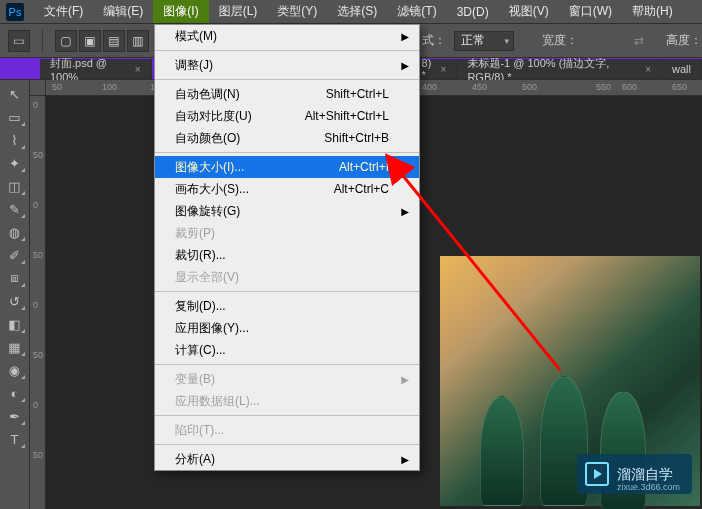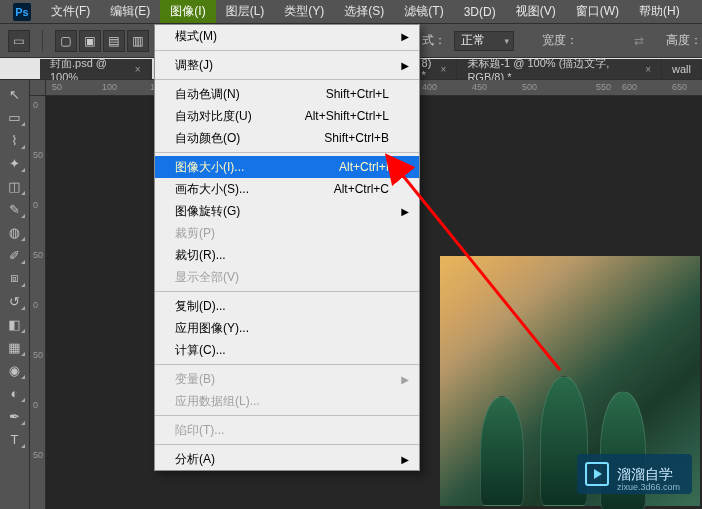--- a/index.html
+++ b/index.html
@@ -1,34 +1,34 @@
 <!DOCTYPE html>
 <html><head>
 <meta charset="utf-8">
 <style>
   * { box-sizing: border-box; margin: 0; padding: 0; font-family: "Microsoft YaHei", "SimSun", sans-serif; }
   body { width: 702px; height: 509px; background: #535353; overflow: hidden; position: relative; color: #e6e6e6; font-size: 12px; }
 
   
   .menubar { background: #535353; height: 24px; display: flex; align-items: center; padding-left: 6px; border-bottom: 1px solid #2e2e2e; }
-  .ps-logo { width: 18px; height: 18px; background: #001e36; color: #31a8ff; font-weight: bold; font-size: 11px; display: flex; align-items: center; justify-content: center; border-radius: 2px; margin-right: 10px; margin-left: 7px; }
+  .ps-logo { width: 18px; height: 18px; background: #001e36; color: #31a8ff; font-weight: normal; font-size: 11px; display: flex; align-items: center; justify-content: center; border-radius: 2px; margin-right: 10px; }
   .menu-item { padding: 3px 10px; cursor: default; font-size: 12px; }
   .menu-item.active { background: #4d7c0f; color: #fff; }
 
   
   .optionsbar { background: #535353; height: 34px; display: flex; align-items: center; padding-left: 8px; border-bottom: 1px solid #2e2e2e; gap: 8px; }
   .opt-icon { width: 22px; height: 22px; background: #3f3f3f; border: 1px solid #2e2e2e; display: flex; align-items: center; justify-content: center; font-size: 12px; color: #ccc; }
   .opt-group { display: flex; gap: 2px; }
   .opt-sep { width: 1px; height: 22px; background: #3a3a3a; margin: 0 4px; }
   .opt-label { color: #ccc; font-size: 12px; }
   .opt-select { background: #3f3f3f; border: 1px solid #2e2e2e; height: 20px; padding: 0 18px 0 6px; color: #e6e6e6; font-size: 12px; display: inline-flex; align-items: center; position: relative; min-width: 60px; }
   .opt-select::after { content: "▾"; position: absolute; right: 4px; font-size: 9px; color: #aaa; }
 
   
-  .tab-strip { background: #e5e5e5; height: 22px; display: flex; align-items: flex-end; border-bottom: 1px solid #2e2e2e; padding-left: 40px; }
+  .tab-strip { background: #6d28d9; height: 22px; display: flex; align-items: flex-end; border-bottom: 1px solid #2e2e2e; padding-left: 40px; }
   .tab { background: #343434; height: 20px; font-size: 11px; padding: 2px 10px; color: #ccc; border-right: 1px solid #2e2e2e; display: flex; align-items: center; gap: 4px; position: relative; }
   .tab .close { font-size: 10px; color: #999; }
 
   
   .main { position: absolute; top: 80px; left: 0; right: 0; bottom: 0; display: flex; }
   .toolstrip { width: 30px; background: #535353; border-right: 1px solid #2e2e2e; display: flex; flex-direction: column; align-items: center; gap: 3px; padding-top: 4px; }
   .tool { width: 22px; height: 20px; display: flex; align-items: center; justify-content: center; color: #c2c2c2; font-size: 13px; position: relative; }
   .tool.has-sub::after { content: ""; position: absolute; right: 1px; bottom: 1px; border: 2px solid transparent; border-right-color: #aaa; border-bottom-color: #aaa; width: 0; height: 0; }
 
   .canvas-area { flex: 1; position: relative; background: #262626; }

